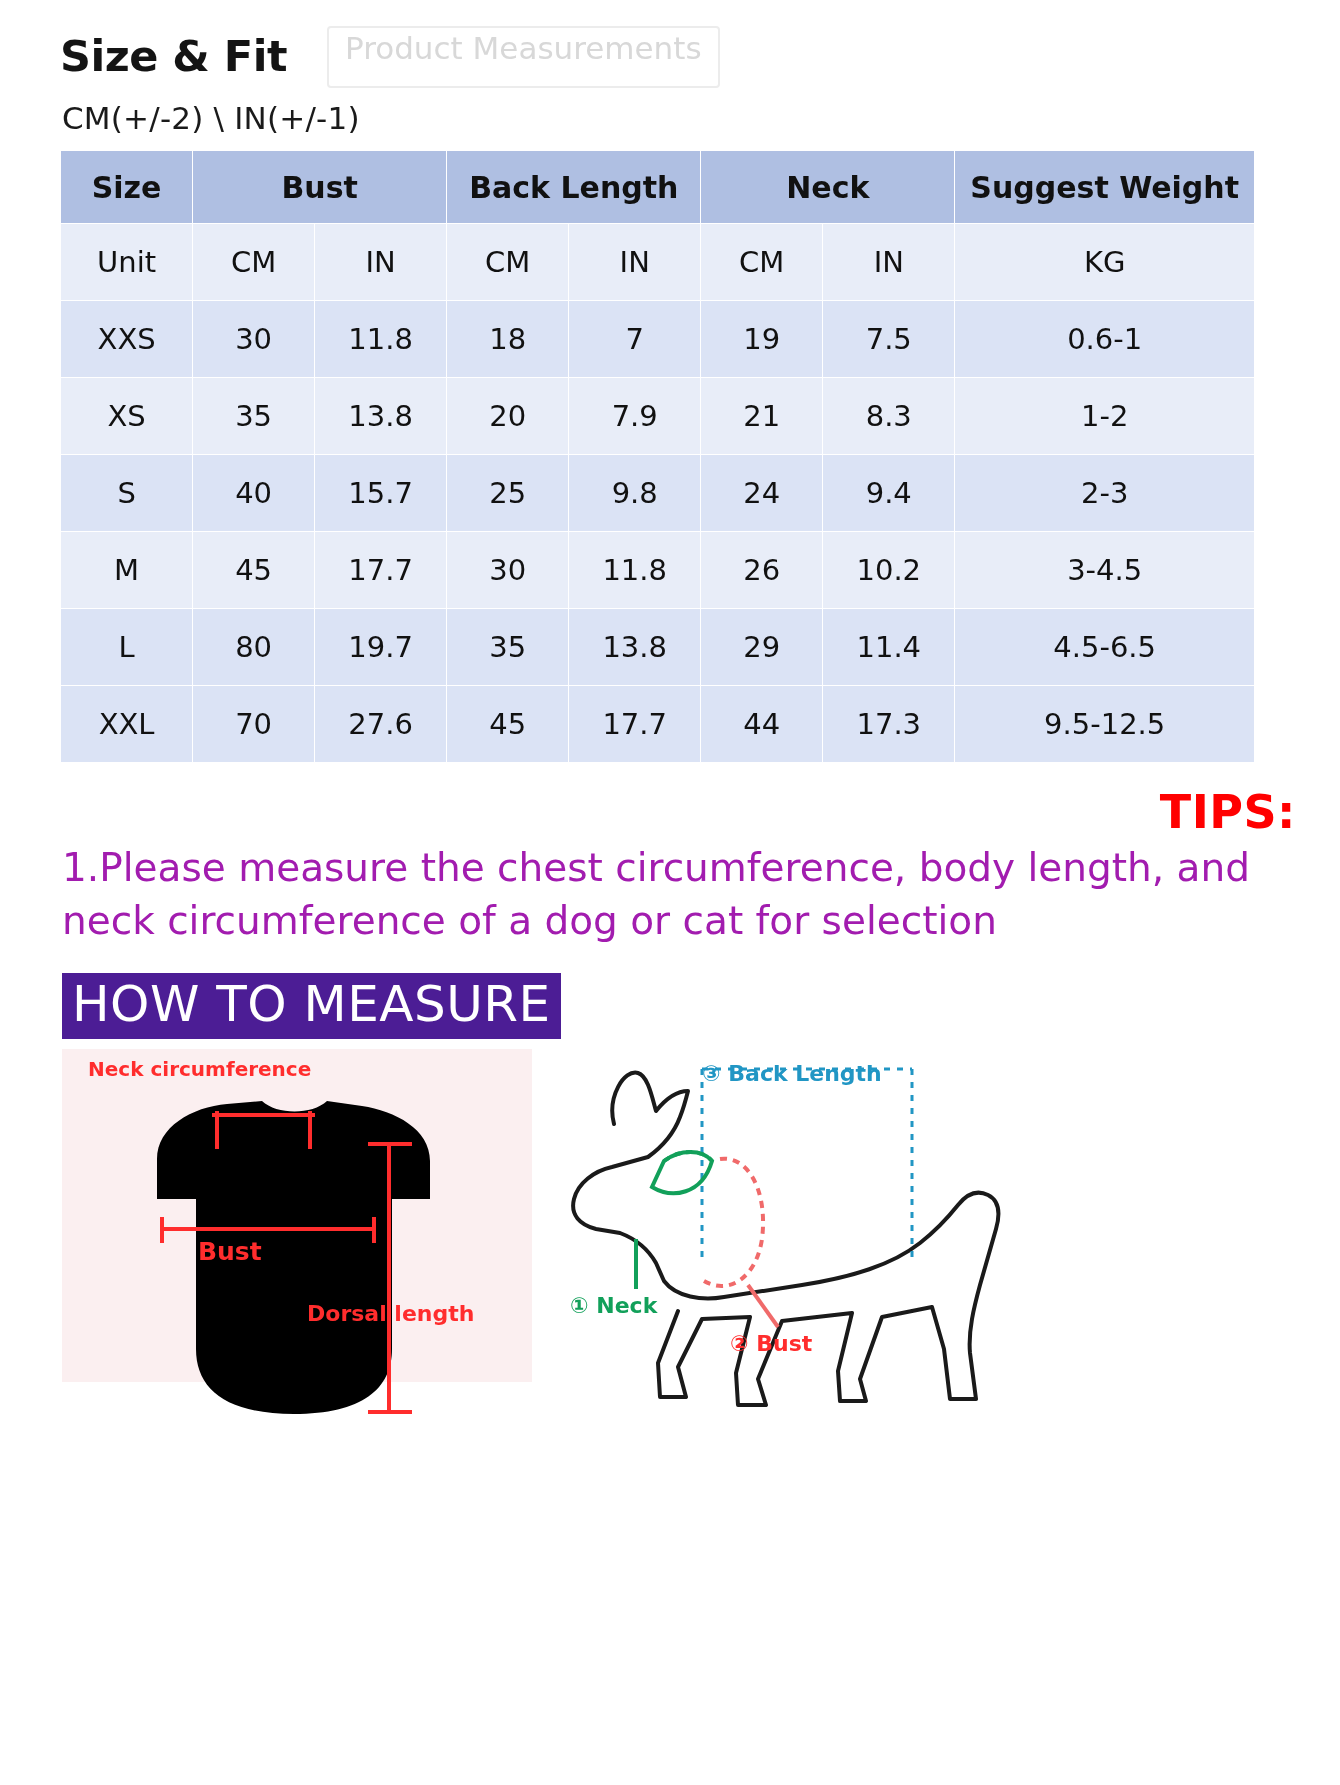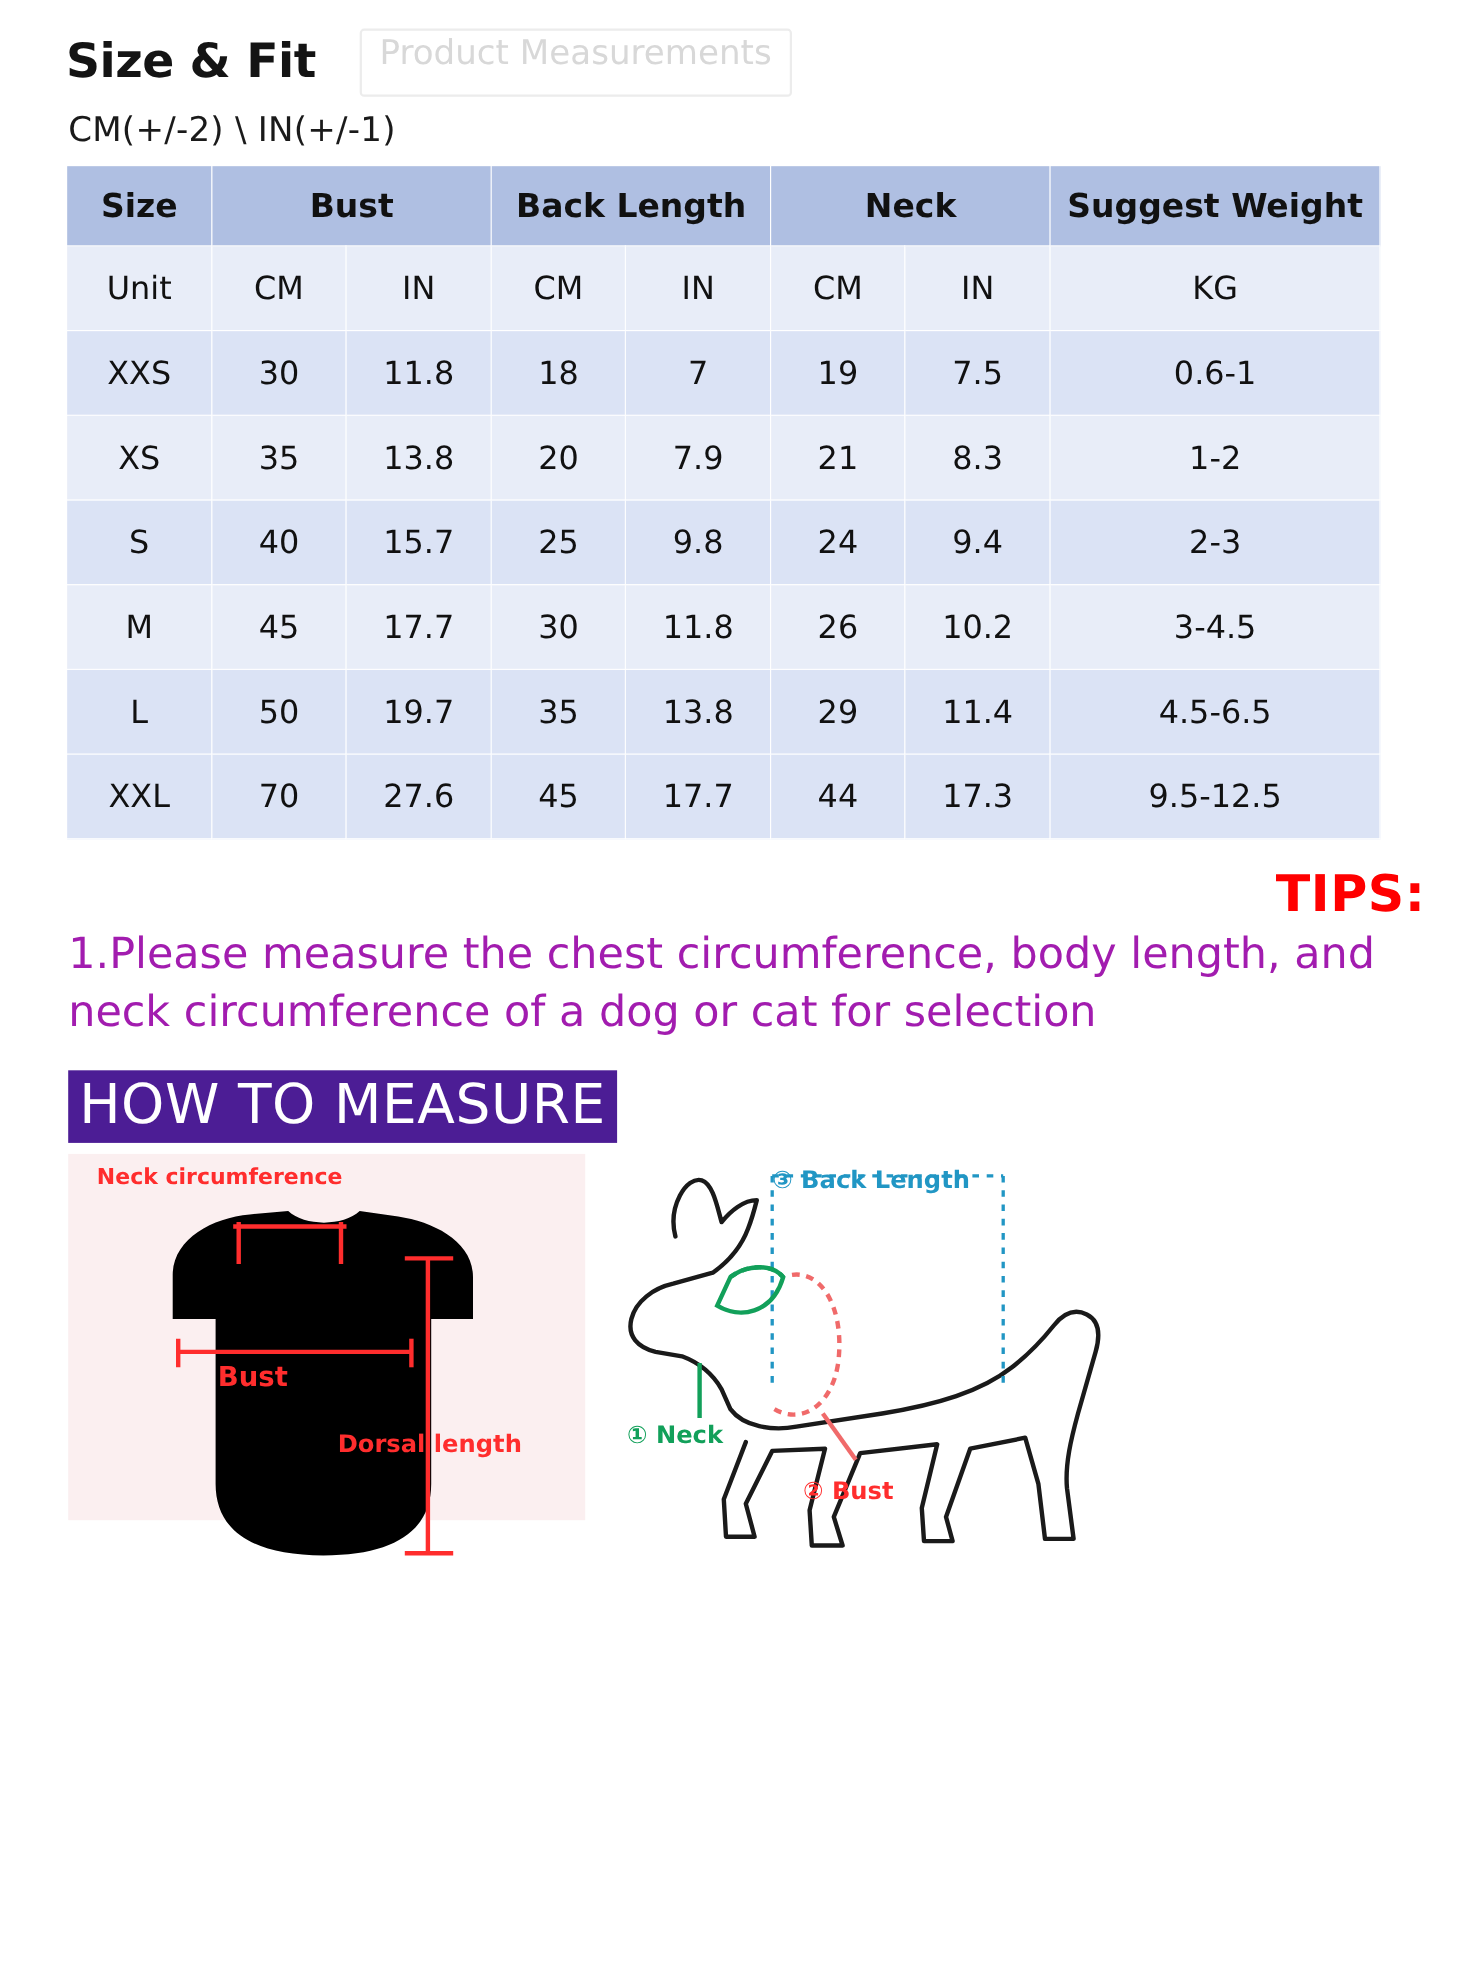--- a/index.html
+++ b/index.html
@@ -219,21 +219,21 @@
         <td>17.7</td>
         <td>30</td>
         <td>11.8</td>
         <td>26</td>
         <td>10.2</td>
         <td class="left-pad">3-4.5</td>
       </tr>
 
       <tr class="row-b">
         <td>L</td>
-        <td>50</td>
+        <td>80</td>
         <td>19.7</td>
         <td>35</td>
         <td>13.8</td>
         <td>29</td>
         <td>11.4</td>
         <td class="left-pad">4.5-6.5</td>
       </tr>
 
 
       <tr class="row-b">
@@ -317,17 +317,17 @@
           <line x1="84" y1="190" x2="84" y2="240"></line>
         </g>
 
         <g stroke="#f06a6a" stroke-width="4" fill="none">
           <path d="M168 110 C 196 106, 216 142, 210 190 C 204 230, 176 246, 152 232" stroke-dasharray="7 6"></path>
           <line x1="196" y1="236" x2="226" y2="278"></line>
         </g>
       </svg>
       <div class="fig-label blue" style="left:150px; top:12px; font-size:22px;">③ Back Length</div>
       <div class="fig-label green" style="left:18px; top:244px; font-size:22px;">① Neck</div>
-      <div class="fig-label red" style="left:178px; top:295px; font-size:22px;">② Bust</div>
+      <div class="fig-label red" style="left:178px; top:282px; font-size:22px;">② Bust</div>
     </div>
 
   </div>
 </div>
 
 </body></html>

